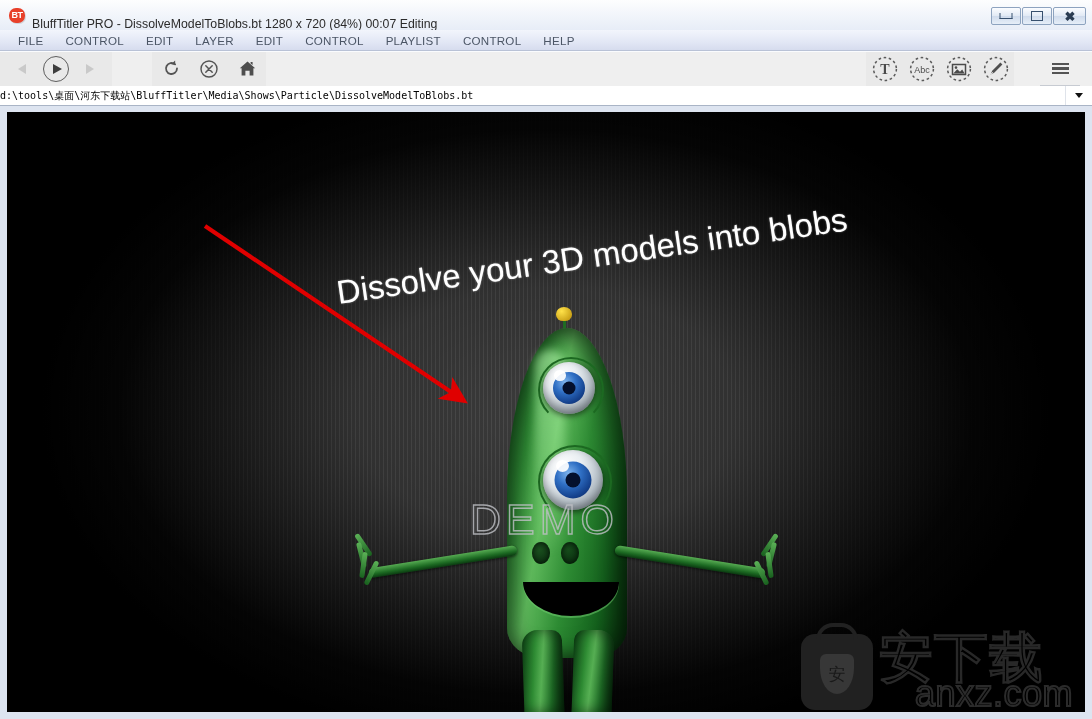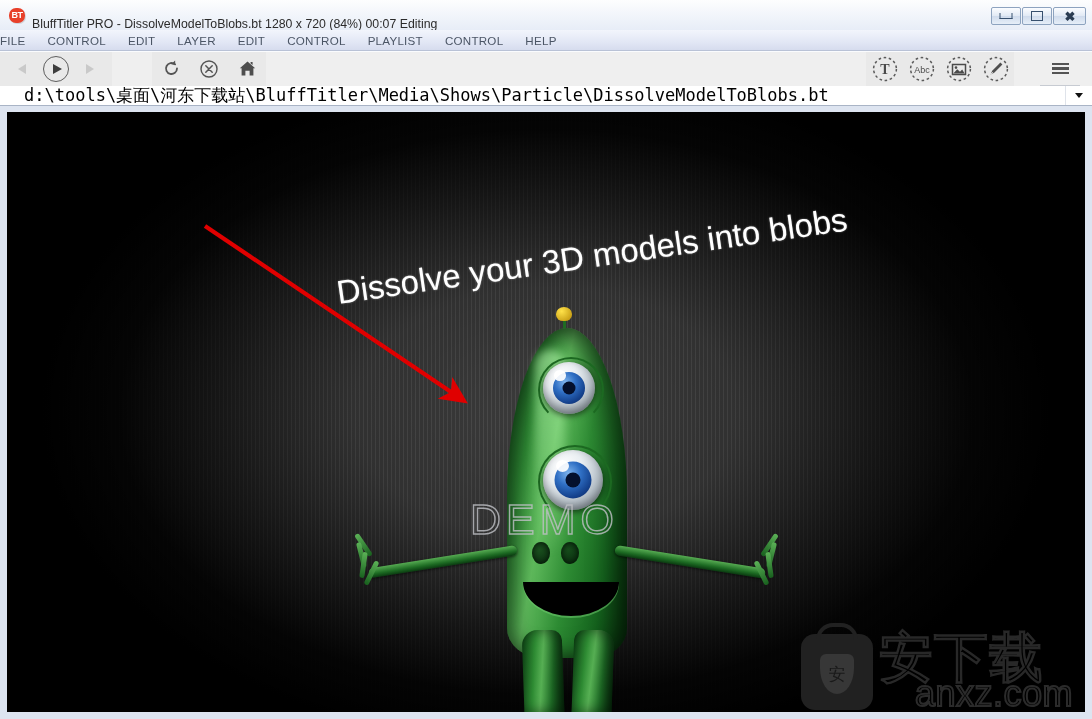--- a/index.html
+++ b/index.html
@@ -30,21 +30,21 @@
   .wb .minbox{display:block;width:11px;height:5px;border:1px solid #37506e;
               border-top:none;background:transparent;}
   .wb .resbox{display:block;width:10px;height:8px;border:1.4px solid #37506e;
               background:transparent;}
   .wb .xg{font-size:13px;font-weight:bold;color:#2a3c52;letter-spacing:-1px;}
 
   
   .menubar{position:absolute;left:0;top:30px;width:1092px;height:21px;
            background:linear-gradient(#f2f5fc 0%,#e2e7f5 60%,#d6dcee 100%);
            border-bottom:1px solid #b9c2d6;display:flex;align-items:center;
-           padding-left:0;box-sizing:border-box;}
+           padding-left:18px;box-sizing:border-box;}
   .menu-item{font-size:11.6px;color:#4b5565;letter-spacing:.25px;margin-right:22px;
              cursor:default;white-space:nowrap;}
 
   
   .toolbar{position:absolute;left:0;top:52px;width:1092px;height:34px;
            background:#efefef;border-bottom:1px solid #c7cbd2;
            display:flex;align-items:center;box-sizing:border-box;}
   .tb-panel{height:34px;display:flex;align-items:center;background:#e9e9e9;}
   .tb-gap{flex:1 1 auto;height:34px;background:#efefef;}
   .tb-btn{display:flex;align-items:center;justify-content:center;cursor:default;}
@@ -60,21 +60,21 @@
   .icon-btn{width:36px;height:34px;}
   .ic{display:block;}
   .hamb{width:40px;height:34px;}
   .hamb span{display:block;width:17px;height:2.6px;background:#545454;margin:2.1px 0;}
 
   
   .pathbar{position:absolute;left:0;top:86px;width:1092px;height:20px;
            background:#ffffff;border-bottom:1px solid #a9b4c6;
            display:flex;align-items:center;box-sizing:border-box;}
   .path-text{font-family:"DejaVu Sans Mono","Liberation Mono",monospace;
-             font-size:17px;color:#000;white-space:nowrap;padding-left:24px;
+             font-size:10px;color:#000;white-space:nowrap;padding-left:0;
              overflow:hidden;flex:1 1 auto;}
   .path-drop{width:26px;height:19px;display:flex;align-items:center;justify-content:center;
              background:#fff;border-left:1px solid #dfe3ea;flex:none;}
   .path-drop .caret{width:0;height:0;border-left:4.5px solid transparent;
                     border-right:4.5px solid transparent;border-top:5px solid #111;}
 
   
   .canvas-frame{position:absolute;left:0;top:106px;width:1092px;height:613px;
                 background:#dde4f0;box-sizing:border-box;padding:6px 7px 7px 7px;}
   .canvas{position:relative;width:1078px;height:600px;background:#000;overflow:hidden;}

